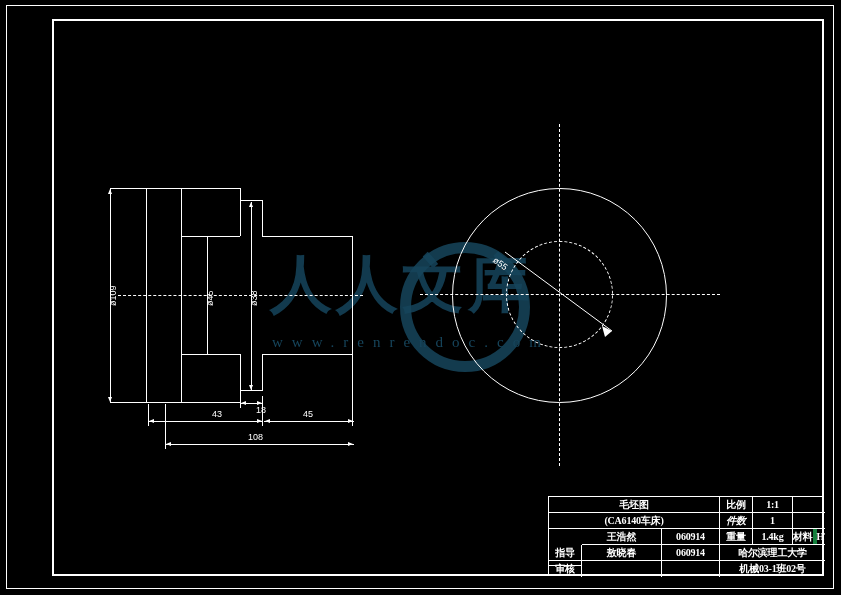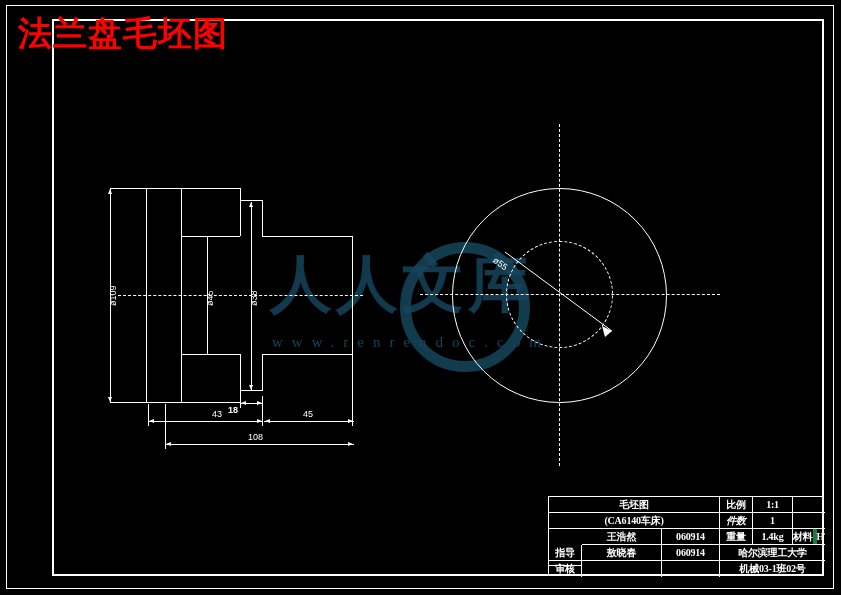--- a/index.html
+++ b/index.html
@@ -202,21 +202,20 @@
   .tb-nb-b { border-bottom: none; }
 </style>
 </head>
 <body>
 
 <div id="page">
 
   <div class="outer-frame"></div>
   <div class="inner-frame"></div>
 
-  <div class="sheet-title">法兰盘毛坯图</div>
 
   <div class="watermark">
     <div class="wm-ring"></div>
     <div class="wm-text">人人文库</div>
     <div class="wm-url">www.renrendoc.com</div>
   </div>
 
   <div class="ctr ctr-h" style="left:118px; top:295px; width:245px;"></div>
 
   <div class="ln ln-v" style="left:146px; top:188px; height:215px;"></div>
@@ -261,21 +260,21 @@
   <div class="dim-ln" style="left:251px; top:202px; width:1px; height:188px;"></div>
   <div class="arrow ar-u" style="left:249px; top:202px;"></div>
   <div class="arrow ar-d" style="left:249px; top:385px;"></div>
   <div class="dim-txt dim-txt-v" style="left:249px; top:306px;">ø38</div>
 
   <div class="dim-ln" style="left:240px; top:403px; width:23px; height:1px;"></div>
   <div class="dim-ln" style="left:240px; top:396px; width:1px; height:12px;"></div>
   <div class="dim-ln" style="left:262px; top:396px; width:1px; height:12px;"></div>
   <div class="arrow ar-l" style="left:241px; top:401px;"></div>
   <div class="arrow ar-r" style="left:257px; top:401px;"></div>
-  <div class="dim-txt" style="left:228px; top:405px;font-weight:bold;">18</div>
+  <div class="dim-txt" style="left:256px; top:405px;">18</div>
 
   <div class="dim-ln" style="left:148px; top:421px; width:115px; height:1px;"></div>
   <div class="dim-ln" style="left:148px; top:404px; width:1px; height:22px;"></div>
   <div class="dim-ln" style="left:262px; top:404px; width:1px; height:22px;"></div>
   <div class="arrow ar-l" style="left:149px; top:419px;"></div>
   <div class="arrow ar-r" style="left:257px; top:419px;"></div>
   <div class="dim-txt" style="left:212px; top:409px;">43</div>
 
   <div class="dim-ln" style="left:264px; top:421px; width:90px; height:1px;"></div>
   <div class="dim-ln" style="left:352px; top:355px; width:1px; height:71px;"></div>

